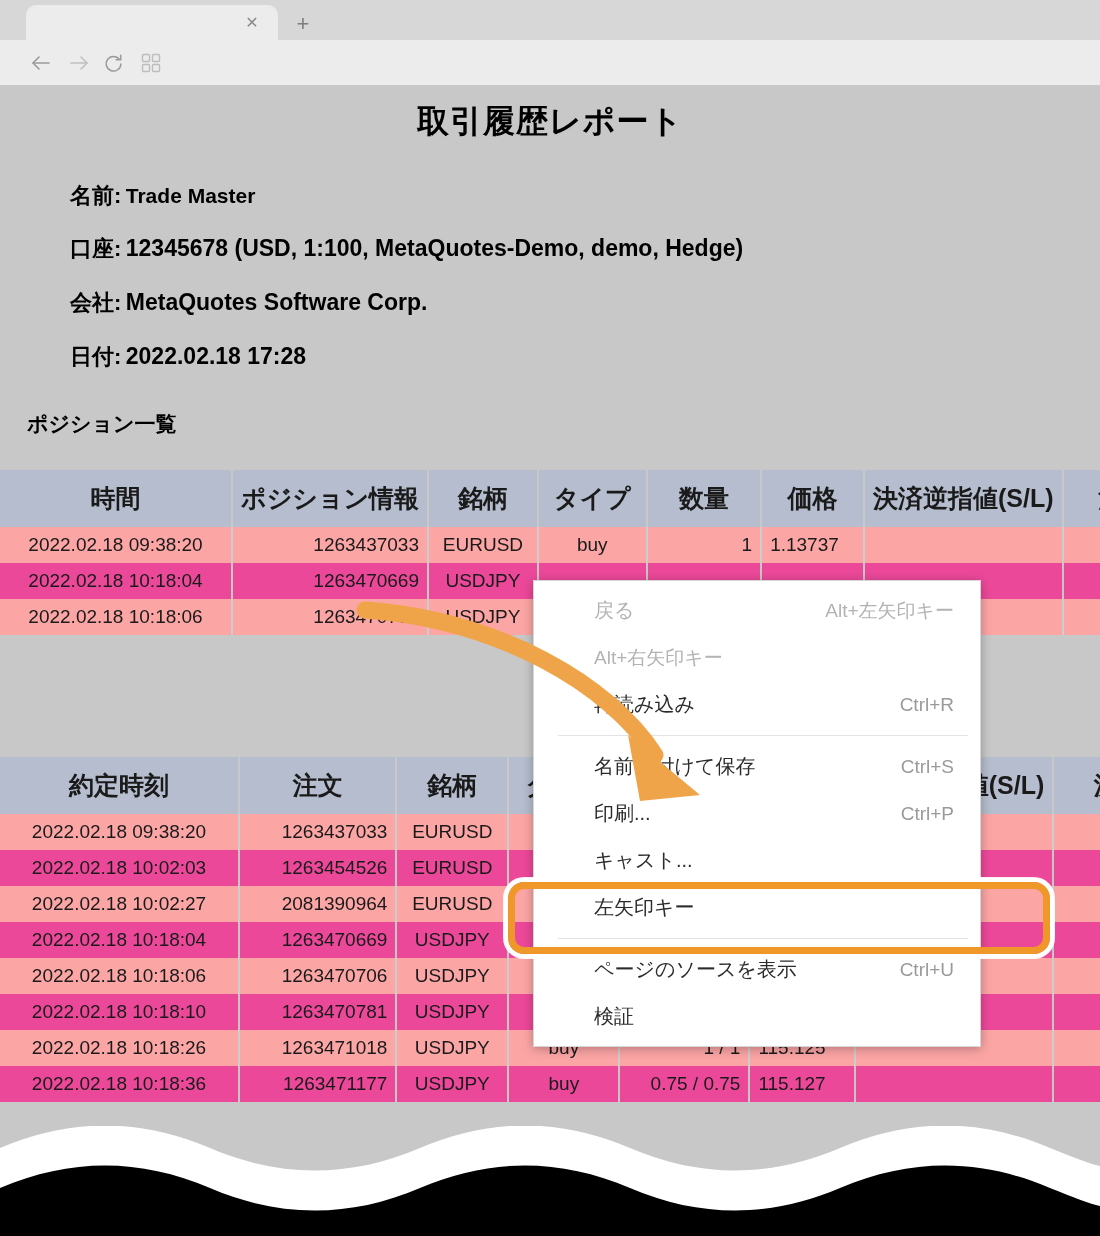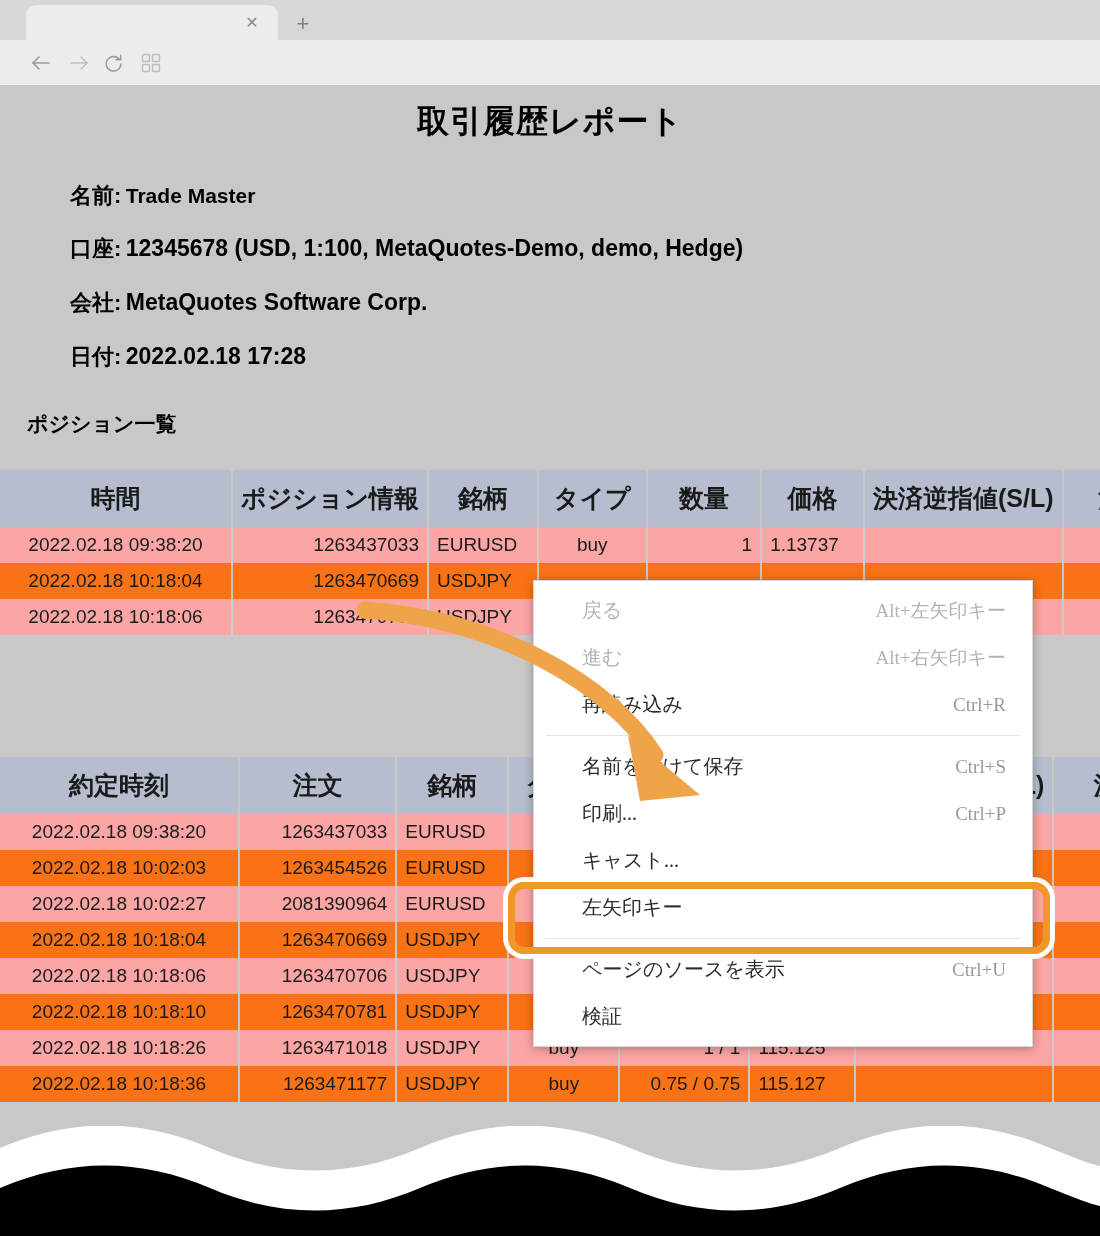--- a/index.html
+++ b/index.html
@@ -96,46 +96,45 @@
     border-right:2px solid #c8c8c8;
     text-align:center;
     white-space:nowrap;
   }
   table.rep td {
     padding:7px 8px;
     border-right:2px solid transparent;
     white-space:nowrap;
   }
   table.rep tr.odd  td { background:#fca5a5; }
-  table.rep tr.even td { background:#f97316; }
+  table.rep tr.even td { background:#ec4899; }
   table.rep tr.odd  td { border-right-color:#cdcdcd; }
   table.rep tr.even td { border-right-color:#c6c6c6; }
 
   .c-time   { width:250px; text-align:center; }
   .c-pos    { width:165px; text-align:right; padding-right:18px;margin-left:44px; }
-  .c-sym    { width:115px; }
+  .c-sym    { width:115px; text-align:center; }
   .c-type   { width:115px; text-align:center; }
   .c-vol    { width:135px; text-align:right; padding-right:22px; }
   .c-price  { width:110px; text-align:left;  padding-left:8px; }
   .c-sl     { width:180px; text-align:center; }
   .c-tp     { width:120px; text-align:center; }
 
   .tbl-positions { top:385px; }
   .tbl-deals     { top:672px; }
 
   
   .ctx-menu {
-    position:absolute; left:533px; top:495px; width:500px;
+    position:absolute; left:533px; top:495px; width:448px;
     background:#ffffff;
     border:1px solid #d6d6d6;
     box-shadow:0 2px 10px rgba(0,0,0,0.28);
-    padding:6px 0 6px 0;
+    padding:6px 0 6px 12px;
     font-size:20px;
     z-index:40;
-    font-family:Liberation Serif, serif;
   }
   .ctx-item {
     position:relative; height:47px;
     display:flex; align-items:center;
     padding:0 26px 0 48px;
     color:#2b2b2b;
   }
   .ctx-item.disabled .ctx-label,
   .ctx-item.disabled .ctx-accel { color:#b3b3b3; }
   .ctx-label { flex:1; white-space:nowrap; }
@@ -374,21 +373,20 @@
       </tr>
     </tbody>
   </table>
 
   <div class="ctx-menu">
     <div class="ctx-item disabled">
       <span class="ctx-label">戻る</span>
       <span class="ctx-accel">Alt+左矢印キー</span>
     </div>
     <div class="ctx-item disabled">
-      <span class="ctx-label">進む</span>
       <span class="ctx-accel">Alt+右矢印キー</span>
     </div>
     <div class="ctx-item">
       <span class="ctx-label">再読み込み</span>
       <span class="ctx-accel">Ctrl+R</span>
     </div>
     <div class="ctx-sep"></div>
     <div class="ctx-item">
       <span class="ctx-label">名前を付けて保存</span>
       <span class="ctx-accel">Ctrl+S</span>

